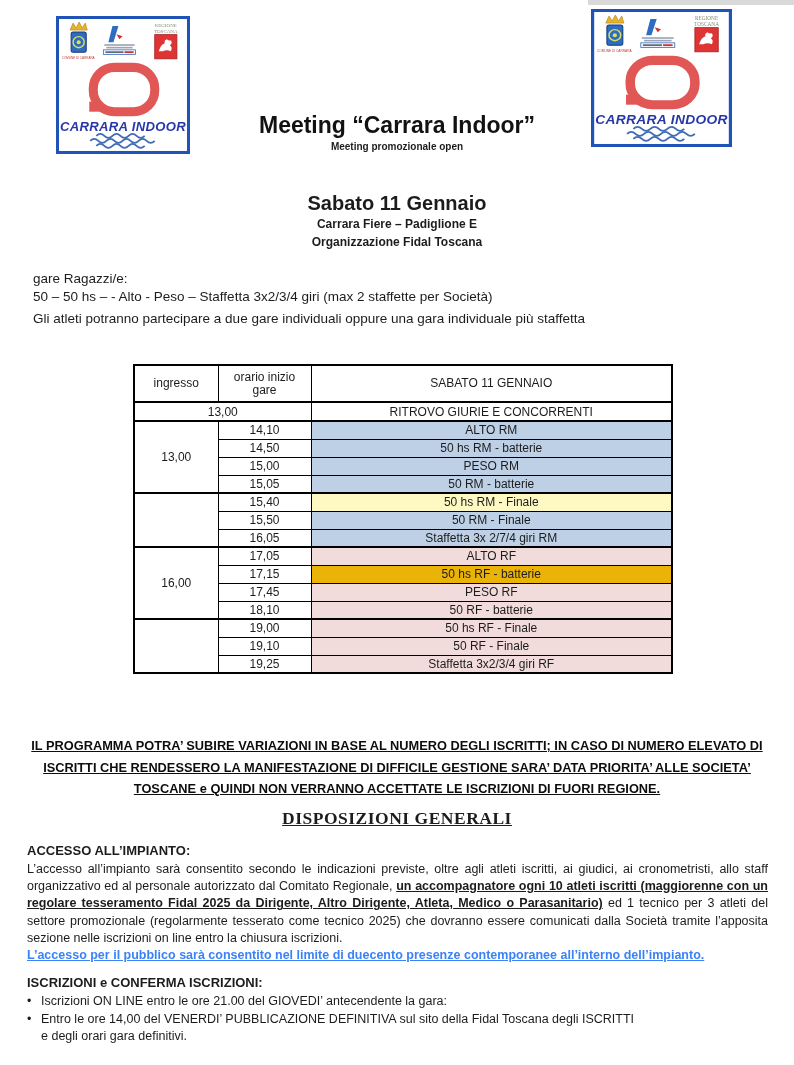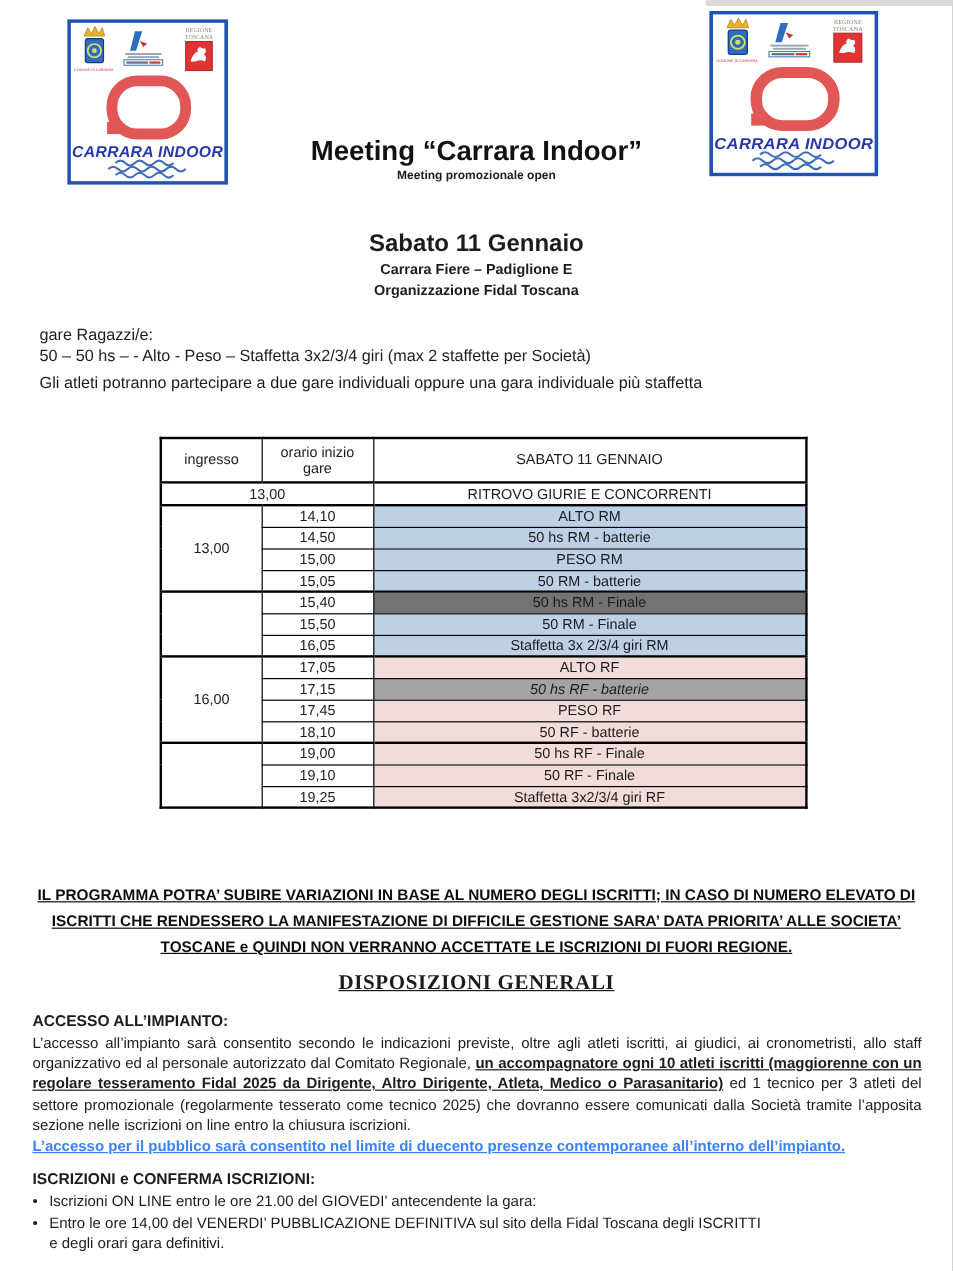--- a/index.html
+++ b/index.html
@@ -205,38 +205,38 @@
             <td class="time">15,00</td>
             <td class="event evcol" style="background: rgb(189, 208, 230);">PESO RM</td>
           </tr>
           <tr>
             <td class="time">15,05</td>
             <td class="event evcol" style="background: rgb(189, 208, 230);">50 RM - batterie</td>
           </tr>
           <tr>
             <td rowspan="3" class="ingr group-top"></td>
             <td class="time group-top">15,40</td>
-            <td class="event evcol group-top" style="background: #737373;">50 hs RM - Finale</td>
+            <td class="event evcol group-top" style="background: #fef9c3;">50 hs RM - Finale</td>
           </tr>
           <tr>
             <td class="time">15,50</td>
             <td class="event evcol" style="background: rgb(189, 208, 230);">50 RM - Finale</td>
           </tr>
           <tr>
             <td class="time">16,05</td>
-            <td class="event evcol" style="background: rgb(189, 208, 230);">Staffetta 3x 2/3/4 giri RM</td>
+            <td class="event evcol" style="background: rgb(189, 208, 230);">Staffetta 3x 2/7/4 giri RM</td>
           </tr>
           <tr>
             <td rowspan="4" class="ingr group-top">16,00</td>
             <td class="time group-top">17,05</td>
             <td class="event evcol group-top" style="background: rgb(242, 220, 219);">ALTO RF</td>
           </tr>
           <tr>
             <td class="time">17,15</td>
-            <td class="event evcol" style="background: #a3a3a3; font-style: italic;">50 hs RF - batterie</td>
+            <td class="event evcol" style="background: #eab308;">50 hs RF - batterie</td>
           </tr>
           <tr>
             <td class="time">17,45</td>
             <td class="event evcol" style="background: rgb(242, 220, 219);">PESO RF</td>
           </tr>
           <tr>
             <td class="time">18,10</td>
             <td class="event evcol" style="background: rgb(242, 220, 219);">50 RF - batterie</td>
           </tr>
           <tr>

